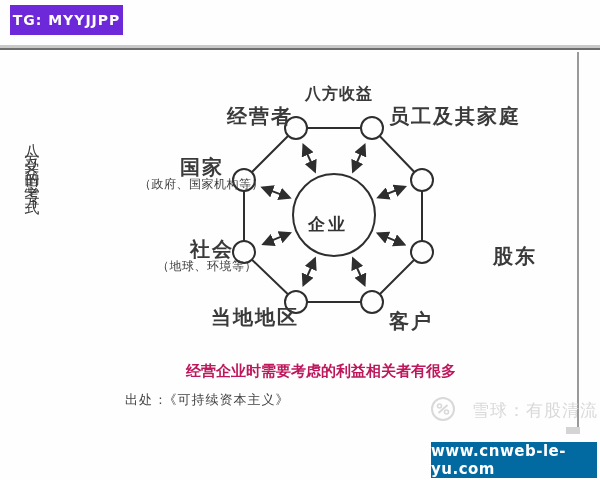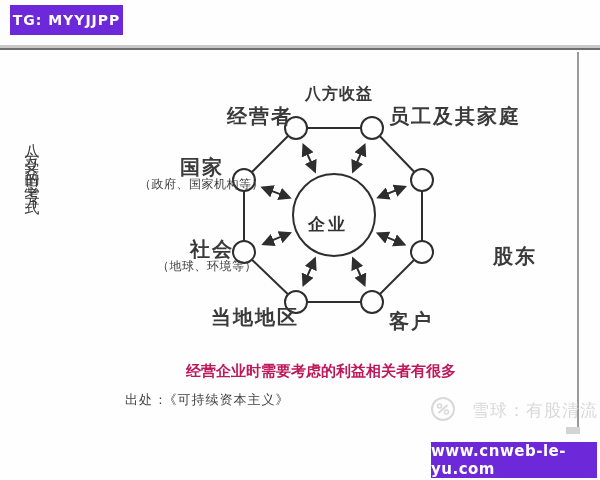--- a/index.html
+++ b/index.html
@@ -48,21 +48,21 @@
   .caption-1 { position: absolute; left: 141px; top: 362px; width: 360px; text-align: center;
                font-size: 15px; font-weight: bold; color: #be185d; }
   .caption-2 { position: absolute; left: 125px; top: 391px; width: 360px; text-align: left;
                font-size: 13px; color: #444; letter-spacing: 1px; }
 
   .watermark { position: absolute; left: 430px; top: 396px; display: flex; align-items: flex-end; gap: 16px;
                color: #d9d9d9; font-size: 17px; letter-spacing: 1px; white-space: nowrap; }
 
   .site-badge {
     position: absolute; left: 431px; top: 442px; width: 166px; height: 36px;
-    background: #6d28d9; color: #fff; font-size: 15px; font-weight: bold;
+    background: #0369a1; color: #fff; font-size: 15px; font-weight: bold;
     display: flex; align-items: center; justify-content: center; letter-spacing: 0.5px;
   }
 </style>
 </head>
 <body>
 
 <div class="stage">
 
   <div class="tg-badge">TG: MYYJJPP</div>
   <div class="top-bar"></div>

